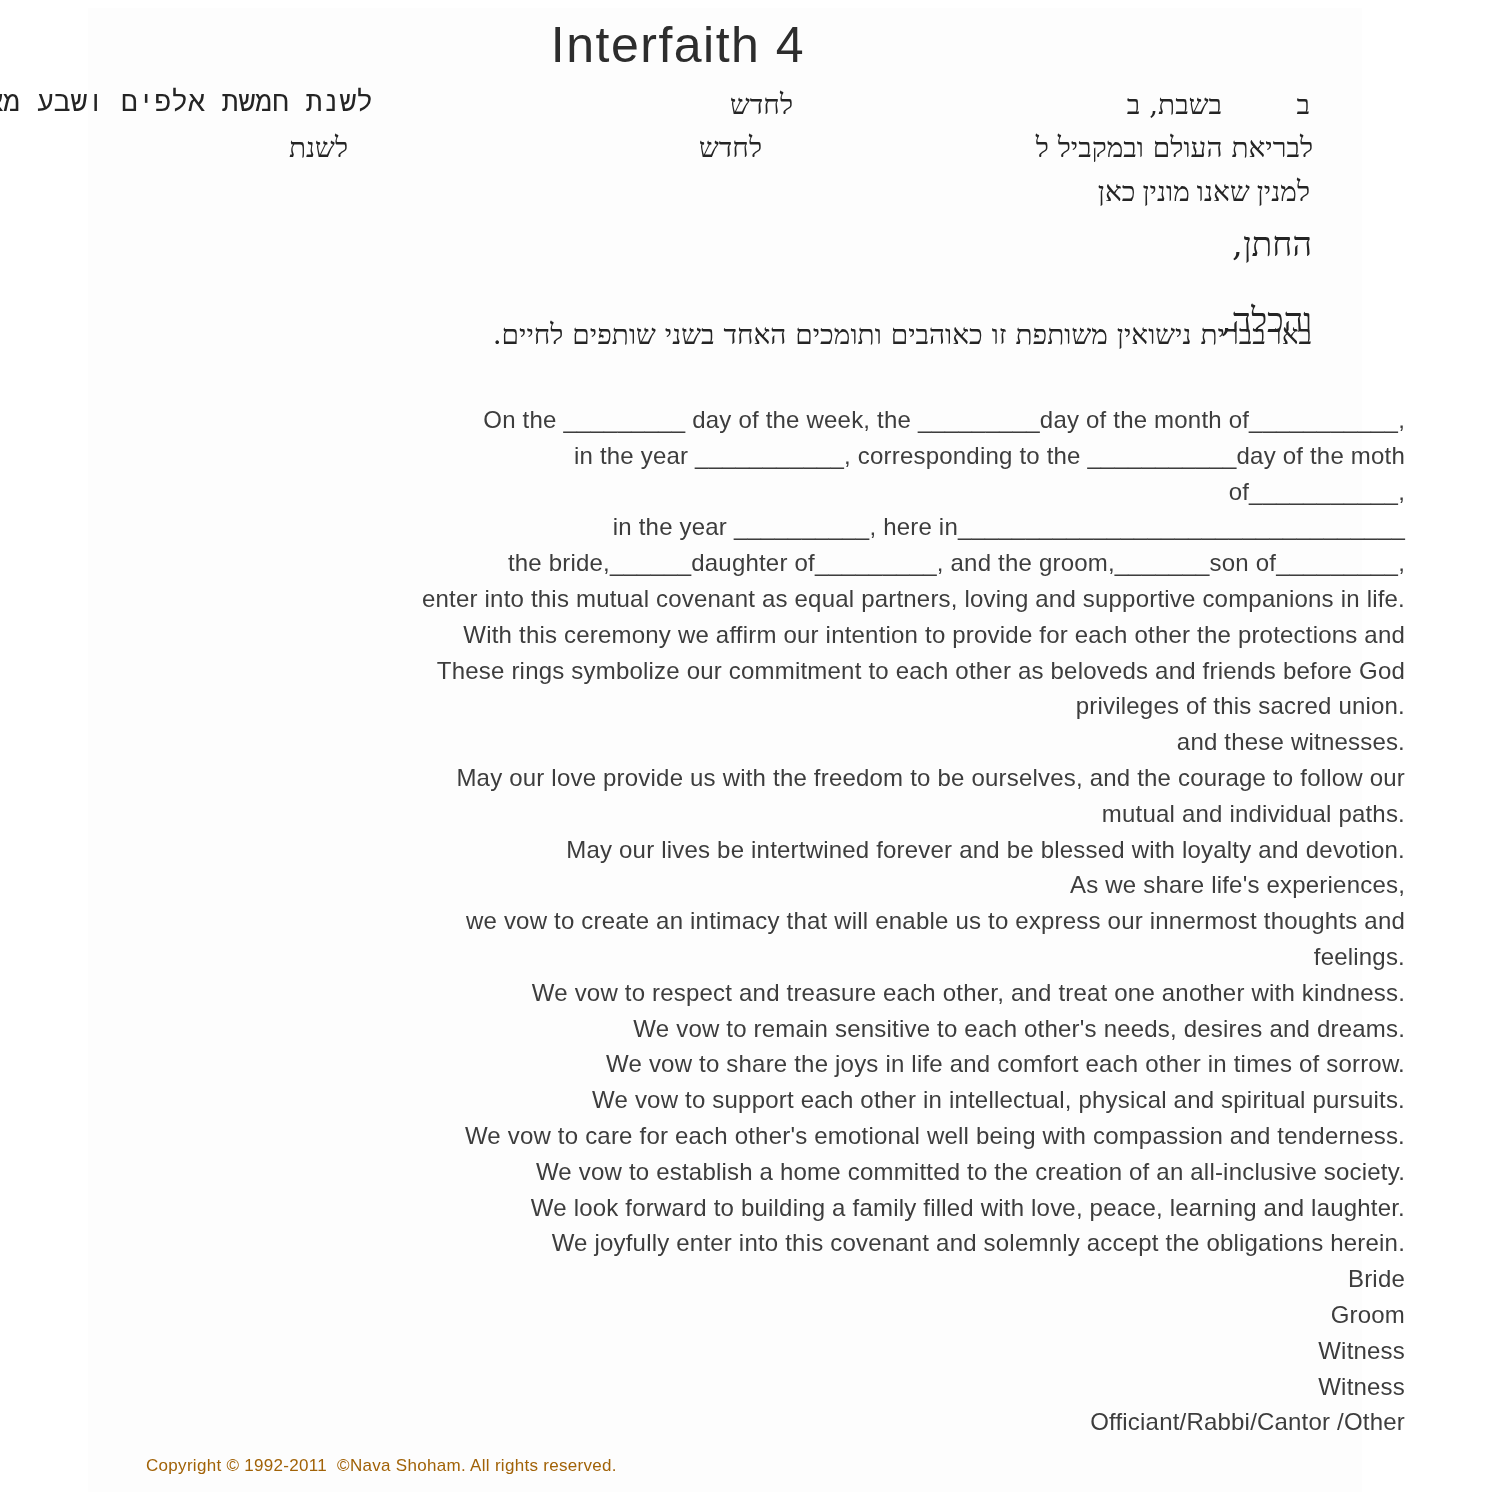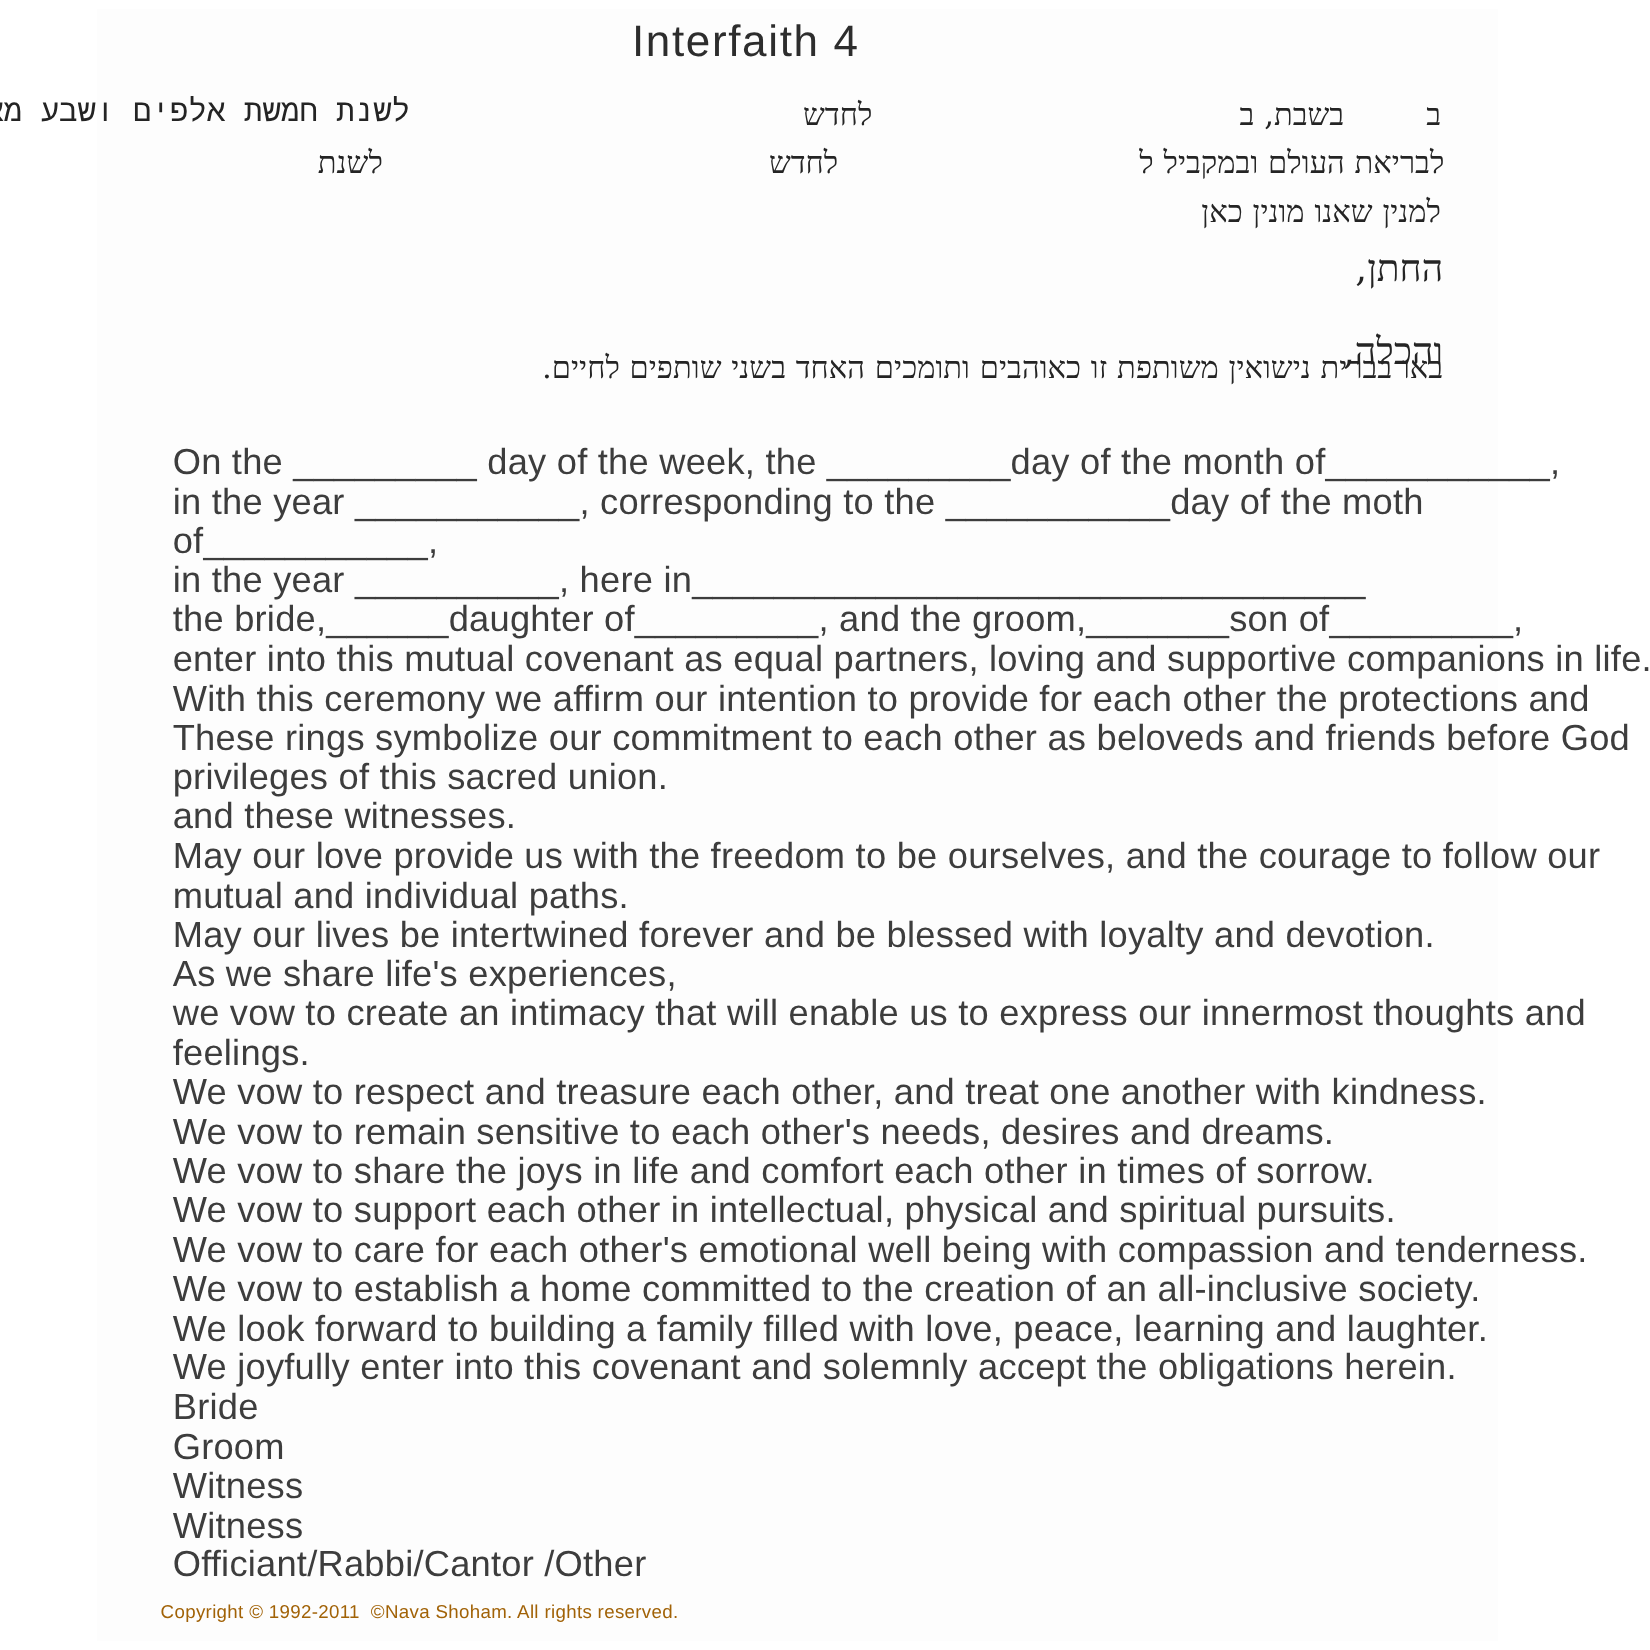--- a/index.html
+++ b/index.html
@@ -16,21 +16,21 @@
     left: 88px; top: 8px;
     width: 1274px; height: 1484px;
     background: #fdfdfd;
   }
   .title {
     position: absolute;
     left: 0; top: 16px;
     width: 1356px;
     margin: 0;
     text-align: center;
-    font-size: 40px;
+    font-size: 50px;
     font-weight: normal;
     letter-spacing: 1.5px;
     color: #2d2d2d;
   }
   .hebrew-line {
     position: absolute;
     left: 0; right: 0;
     height: 42px;
     font-family: "DejaVu Serif", "Liberation Serif", serif;
     font-size: 28px;
@@ -38,26 +38,27 @@
   }
   .h-seg {
     position: absolute;
     top: 0;
     white-space: nowrap;
     unicode-bidi: isolate;
   }
   .h-big { font-size: 34px; }
   .english {
     position: absolute;
-    left: 157px; top: 402px;
+    left: 145px; top: 402px;
     width: 1260px;
-    font-size: 33px;
+    font-size: 24px;
     line-height: 35.8px;
     letter-spacing: 0.2px;
     color: #3d3d3d;
+    text-align: right;
   }
   .e-line { white-space: pre; }
   .footer {
     position: absolute;
     left: 146px; top: 1456px;
     font-size: 17px;
     letter-spacing: 0.3px;
     color: #a16207;
     white-space: pre;
   }
@@ -76,21 +77,21 @@
       <span class="h-seg" dir="rtl" style="right:278px;">בשבת, ב</span>
       <span class="h-seg" dir="rtl" style="right:707px;">לחדש</span>
       <span class="h-seg" dir="rtl" style="right:1127px;font-family:Liberation Mono, monospace;">לשנת חמשת אלפים ושבע מאות</span>
     </div>
     <div class="hebrew-line" style="top:131px;">
       <span class="h-seg" dir="rtl" style="right:187px;">לבריאת העולם ובמקביל ל</span>
       <span class="h-seg" dir="rtl" style="right:738px;">לחדש</span>
       <span class="h-seg" dir="rtl" style="right:1152px;">לשנת</span>
     </div>
     <div class="hebrew-line" style="top:176px;">
-      <span class="h-seg" dir="rtl" style="right:190px;">למנין שאנו מונין כאן</span>
+      <span class="h-seg" dir="rtl" style="right:190px;font-family:Liberation Serif, serif;">למנין שאנו מונין כאן</span>
     </div>
     <div class="hebrew-line" style="top:224px;">
       <span class="h-seg h-big" dir="rtl" style="right:188px;">החתן,</span>
     </div>
     <div class="hebrew-line" style="top:269px;">
       <span class="h-seg h-big" dir="rtl" style="right:188px;margin-top:31px;">והכלה,</span>
     </div>
     <div class="hebrew-line" style="top:318px;">
       <span class="h-seg" dir="rtl" style="right:188px;">באו בברית נישואין משותפת זו כאוהבים ותומכים האחד בשני שותפים לחיים.</span>
     </div>

